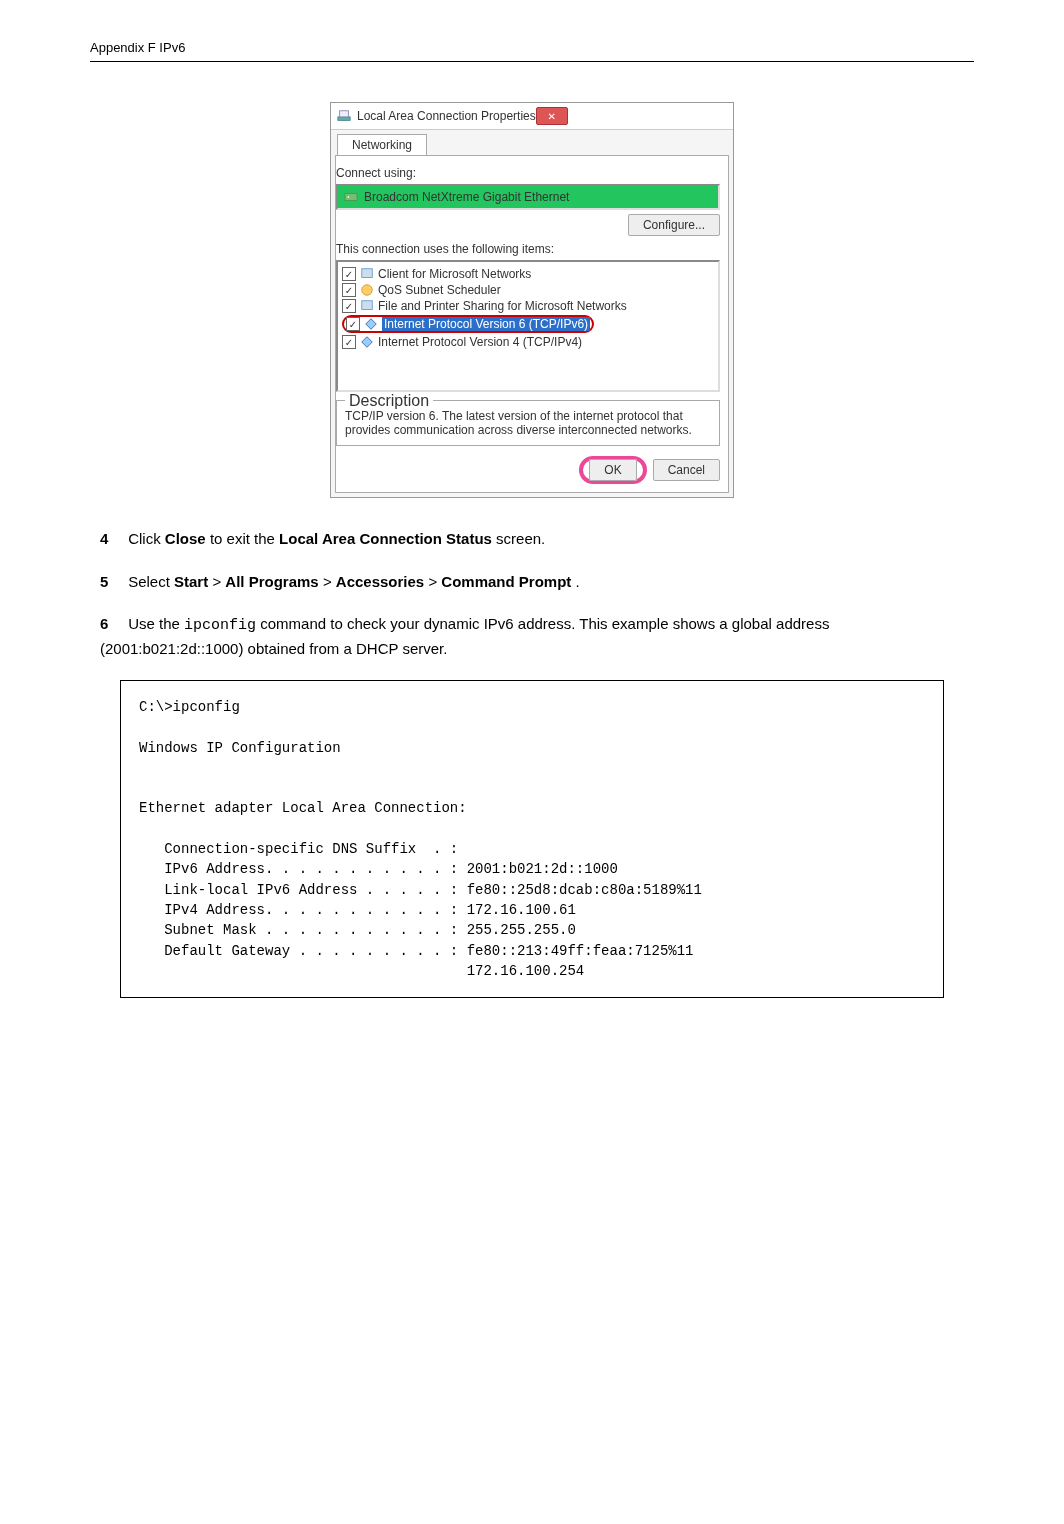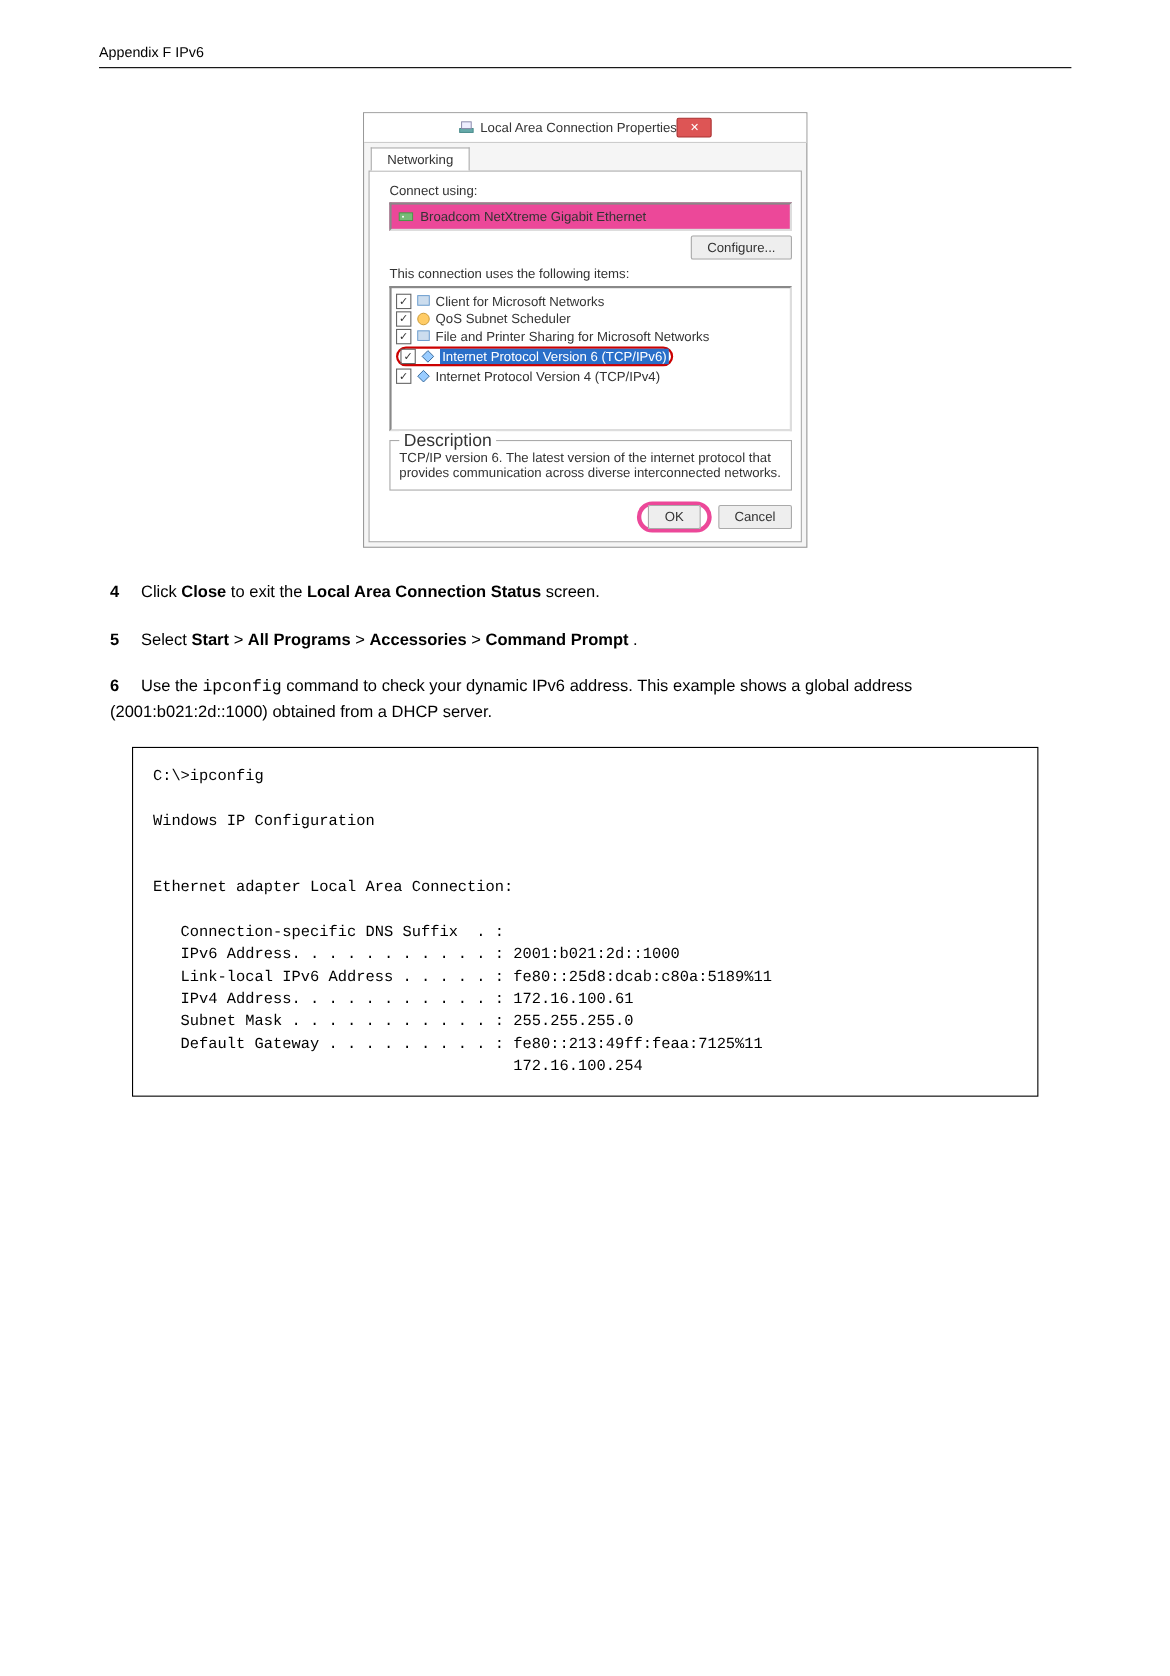--- a/index.html
+++ b/index.html
@@ -27,21 +27,21 @@
     width: 402px;
     margin: 0 auto 30px auto;
     background: #f5f5f5;
     font-family: Tahoma, Arial, sans-serif;
     font-size: 12px;
     color: #333;
   }
   .title-bar {
     display: flex;
     align-items: center;
-    justify-content: center;
+    justify-content: flex-start;
     background: #fff;
     padding: 4px 6px;
     border-bottom: 1px solid #ccc;
   }
   .title-left { display: flex; align-items: center; gap: 6px; }
   .title-icon { width: 14px; height: 14px; }
   .close-btn {
     background: #d55;
     border: 1px solid #a33;
     width: 30px;
@@ -60,25 +60,25 @@
     border-bottom: none;
     padding: 3px 14px;
     margin-left: 6px;
     font-size: 12px;
   }
   .tab-row { margin-top: 4px; }
   .tab-content {
     border: 1px solid #aaa;
     background: #fff;
     margin: 0 4px 4px 4px;
-    padding: 10px 8px 8px 18px;
+    padding: 10px 8px 8px 0;
   }
   .nic-box {
     border: 2px inset #ddd;
-    background: #ec4899;
+    background: #22c55e;
     padding: 4px 6px;
     display: flex;
     align-items: flex-start;
     gap: 6px;
     margin-bottom: 8px;
   }
   .nic-icon { width: 14px; height: 14px; }
   .btn {
     background: #eee;
     border: 1px solid #aaa;

